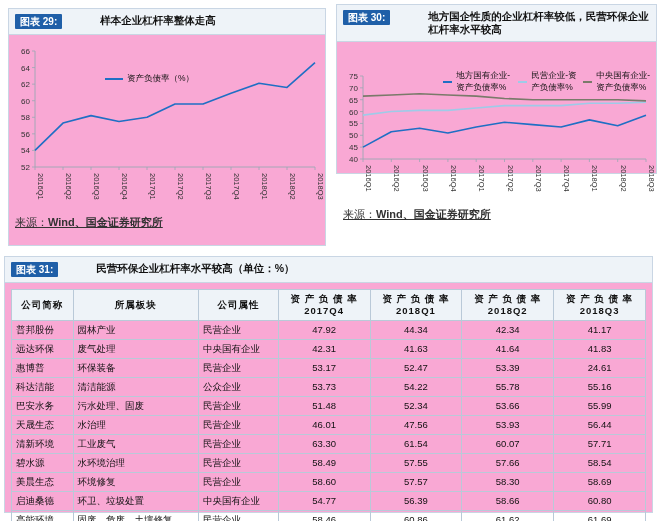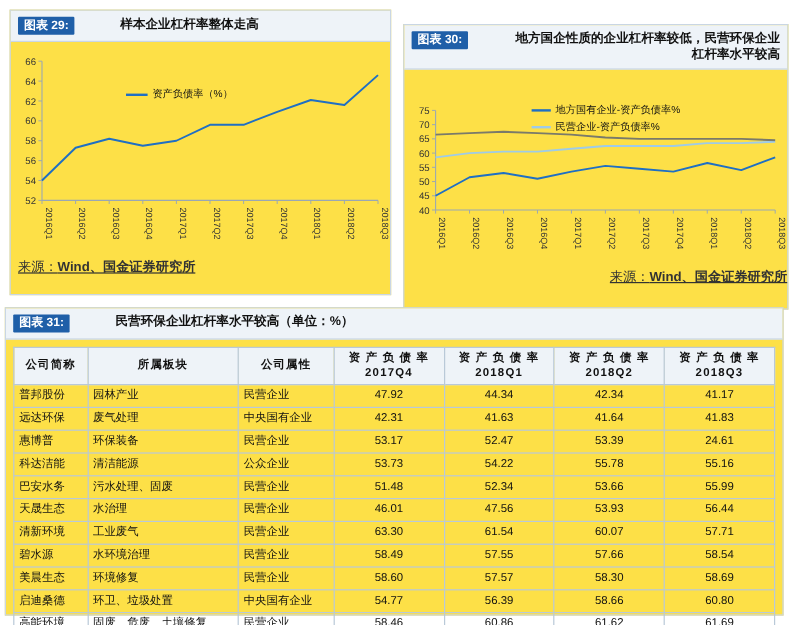--- a/index.html
+++ b/index.html
@@ -1,36 +1,36 @@
 <!DOCTYPE html>
 <html><head>
 <meta charset="utf-8">
 <style>
   html,body{margin:0;padding:0;}
   body{width:665px;height:521px;background:#ffffff;font-family:"Liberation Sans","DejaVu Sans",sans-serif;color:#111;}
   .page{position:relative;width:665px;height:521px;}
 
-  .panel{position:absolute;border:1px solid #c9d6e4;box-sizing:border-box;background:#fde047;}
+  .panel{position:absolute;border:1px solid #c9d6e4;box-sizing:border-box;background:#f9a8d4;}
   .panel-head{background:#eef3f8;border-bottom:1px solid #c9d6e4;padding:5px 6px 5px 6px;display:flex;align-items:flex-start;gap:6px;}
   .tag{background:#1f5fa8;color:#fff;font-size:10px;font-weight:bold;padding:2px 5px;line-height:11px;white-space:nowrap;border-radius:1px;}
   .head-title{font-size:10.5px;font-weight:bold;line-height:13px;color:#111;margin-left:32px;}
   .src{font-size:11px;color:#333;padding:2px 0 0 6px;text-decoration:underline;}
   .src b{font-weight:bold;}
 
   
   #panel29{left:8px;top:8px;width:318px;height:238px;}
-  #panel30{left:336px;top:20px;width:321px;height:238px;text-align:right;}
+  #panel30{left:336px;top:4px;width:321px;height:170px;}
   #panel31{left:4px;top:256px;width:649px;height:257px;}
 
   .plotwrap{position:relative;}
   svg{display:block;}
 
   .legend{position:absolute;display:flex;align-items:center;gap:4px;font-size:8.5px;color:#111;}
   .legend .ln{display:inline-block;width:18px;height:2px;}
-  .legend-col{position:absolute;display:flex;flex-direction:column;gap:2px;font-size:8.5px;}
+  .legend-col{position:absolute;display:flex;flex-direction:row;gap:2px;font-size:8.5px;}
   .legend-col .row{display:flex;align-items:center;gap:4px;}
   .legend-col .ln{display:inline-block;width:16px;height:2px;}
 
   
   table{border-collapse:collapse;width:100%;font-size:9.5px;}
   th,td{border:1px solid #b9c9d8;padding:3px 4px;text-align:center;line-height:12px;}
   thead th{background:#eef3f8;font-weight:bold;letter-spacing:1px;}
   tbody td:nth-child(1),tbody td:nth-child(2),tbody td:nth-child(3){text-align:left;}
   .tbl-wrap{padding:6px 6px 0 6px;}
 </style>
@@ -106,20 +106,24 @@
     <div class="plotwrap">
       <div class="legend-col" style="left:106px;top:28px;">
         <div class="row">
           <span class="ln" style="background:#1f6fc4;"></span>
           <span>地方国有企业-资产负债率%</span>
         </div>
         <div class="row">
           <span class="ln" style="background:#9ecbe8;"></span>
           <span>民营企业-资产负债率%</span>
         </div>
+        <div class="row">
+          <span class="ln" style="background:#7a7a6a;"></span>
+          <span>中央国有企业-资产负债率%</span>
+        </div>
       </div>
       <svg id="svg30" width="319" height="163">
           <line x1="23" y1="117" x2="26" y2="117" stroke="#9aa7b3" stroke-width="0.8"></line>
           <text x="21" y="120" text-anchor="end" font-size="8" fill="#333" font-family="&quot;Liberation Sans&quot;,sans-serif">40</text>
           <line x1="23" y1="105.14285714285715" x2="26" y2="105.14285714285715" stroke="#9aa7b3" stroke-width="0.8"></line>
           <text x="21" y="108.14285714285715" text-anchor="end" font-size="8" fill="#333" font-family="&quot;Liberation Sans&quot;,sans-serif">45</text>
           <line x1="23" y1="93.28571428571428" x2="26" y2="93.28571428571428" stroke="#9aa7b3" stroke-width="0.8"></line>
           <text x="21" y="96.28571428571428" text-anchor="end" font-size="8" fill="#333" font-family="&quot;Liberation Sans&quot;,sans-serif">50</text>
           <line x1="23" y1="81.42857142857142" x2="26" y2="81.42857142857142" stroke="#9aa7b3" stroke-width="0.8"></line>
           <text x="21" y="84.42857142857142" text-anchor="end" font-size="8" fill="#333" font-family="&quot;Liberation Sans&quot;,sans-serif">55</text>

